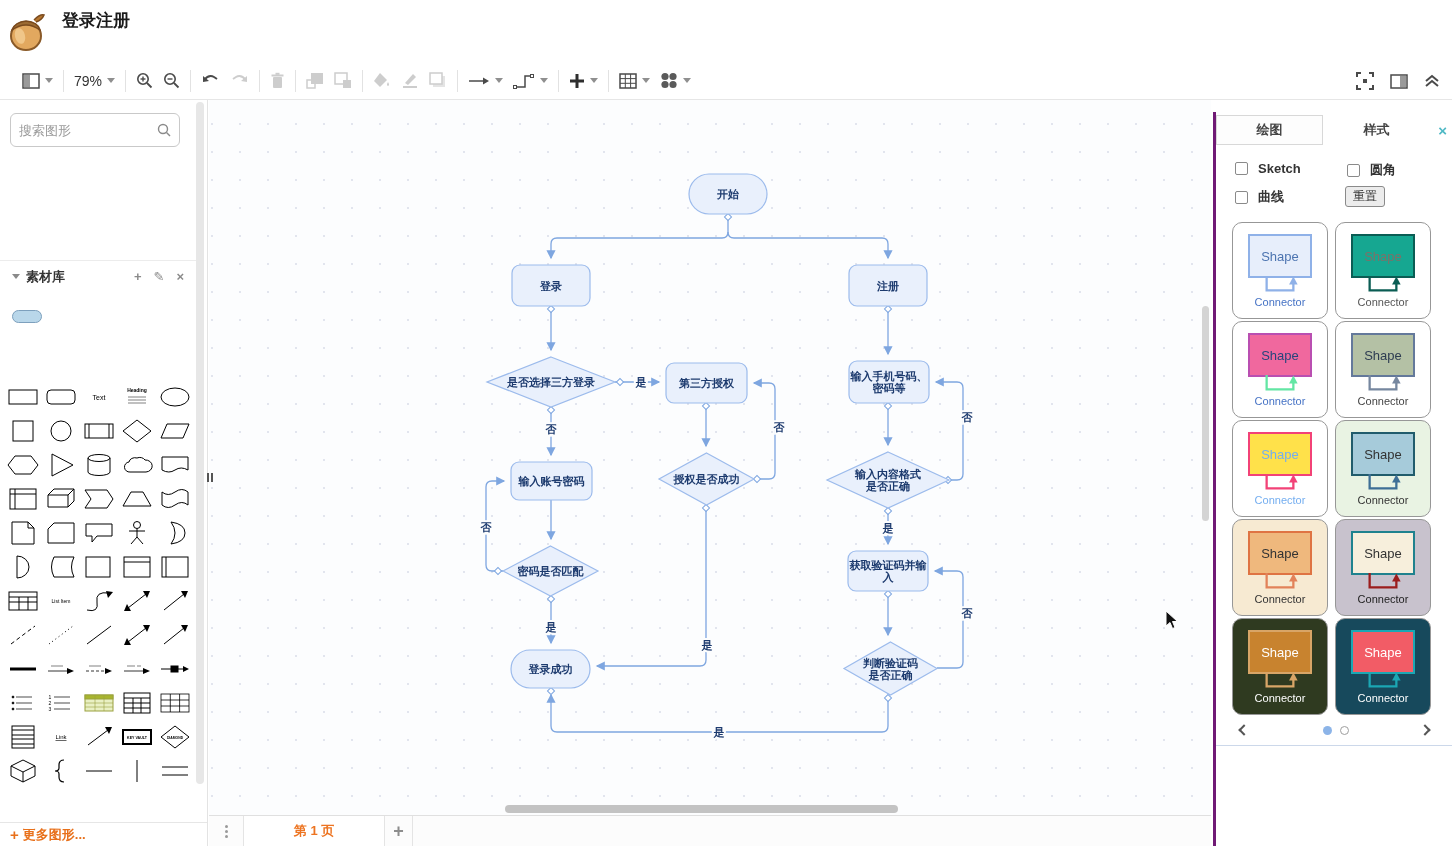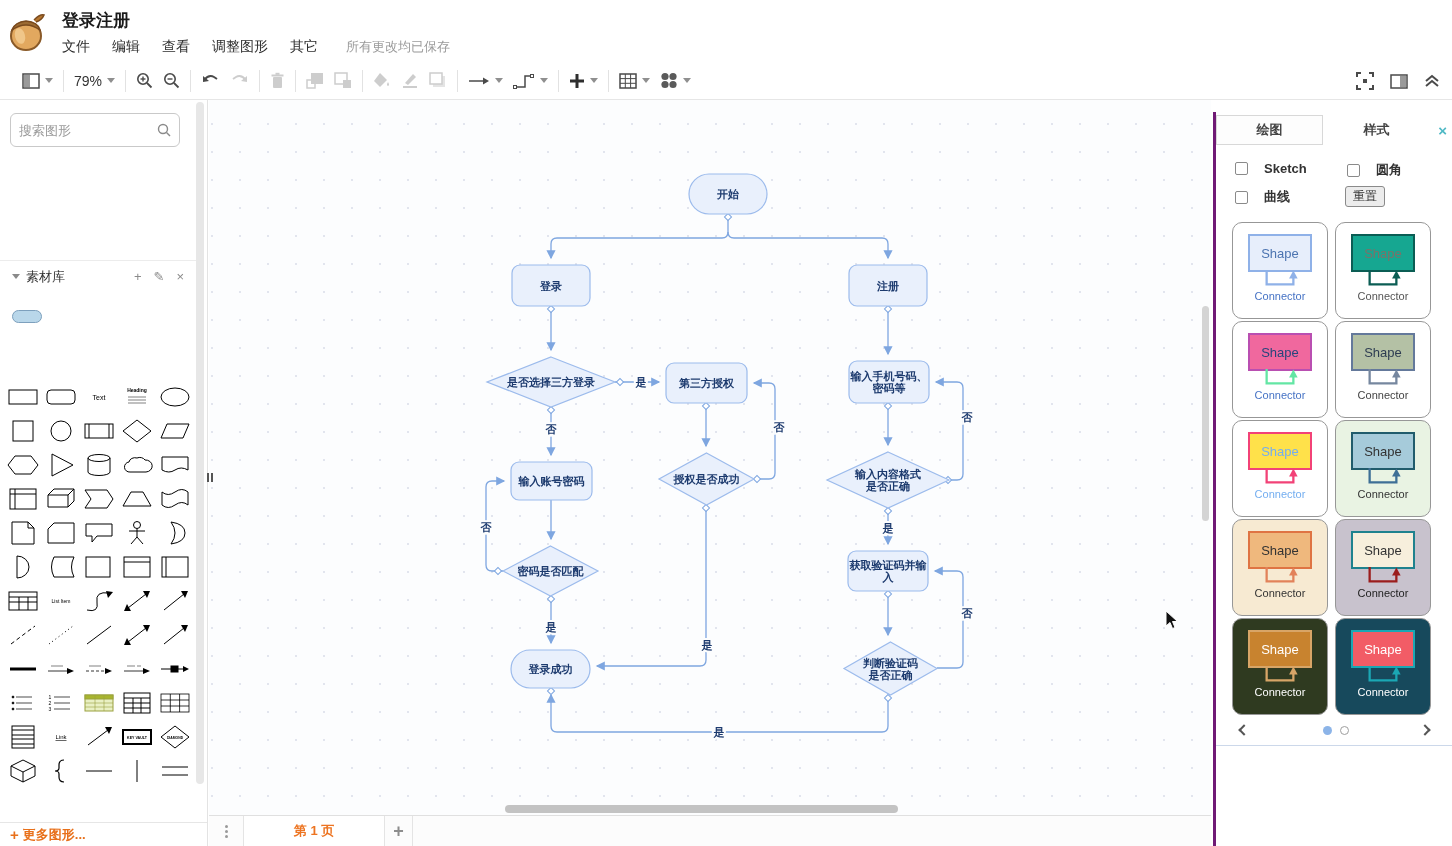--- a/index.html
+++ b/index.html
@@ -23,21 +23,21 @@
   .tb-btn svg{display:block}
   .caret{width:0;height:0;border-left:4px solid transparent;border-right:4px solid transparent;border-top:5px solid #8f8f8f;margin-left:2px}
   #zoom-label{font-size:14px;color:#333}
   #tb-right{position:absolute;right:12px;top:62px;height:38px;display:flex;align-items:center;gap:16px;color:#4a4a4a}
 
   
   #sidebar{left:0;top:100px;width:208px;height:746px;background:#fff;border-right:1px solid #e3e3e3;overflow:hidden}
   #search-box{position:absolute;left:10px;top:13px;width:170px;height:30px;border:1px solid #c9c9c9;border-radius:6px;display:flex;align-items:center;padding:16px 8px;background:#fff}
   #search-box input{border:none;outline:none;flex:1;font-size:13px;color:#333;background:transparent;min-width:0}
   #search-box input::placeholder{color:#999}
-  .sec-head{position:absolute;left:0;width:196px;height:32px;border-top:1px solid #ececec;display:flex;align-items:center;padding-left:12px;font-size:13px;font-weight:normal;color:#333}
+  .sec-head{position:absolute;left:0;width:196px;height:32px;border-top:1px solid #ececec;display:flex;align-items:center;padding-left:12px;font-size:13px;font-weight:bold;color:#333}
   .chev{width:0;height:0;display:inline-block;margin-right:6px}
   .chev.down{border-left:4px solid transparent;border-right:4px solid transparent;border-top:5px solid #8a8a8a}
   .chev.right{border-top:4px solid transparent;border-bottom:4px solid transparent;border-left:5px solid #8a8a8a}
   .lib-actions{margin-left:auto;display:flex;gap:12px;padding-right:12px;color:#8a8a8a;font-size:13px}
   #lib-swatch{position:absolute;left:12px;top:210px;width:30px;height:13px;border-radius:7px;background:#b9d7ea;border:1px solid #7da0bd}
   #palette{position:absolute;left:4px;top:185px;width:190px;display:flex;flex-wrap:wrap}
   .p-cell{width:38px;height:34px;display:flex;align-items:center;justify-content:center}
   .p-cell svg{stroke:#000;fill:none;stroke-width:1}
   .tt{text-anchor:middle;fill:#000;stroke:none;font-family:inherit}
   #sb-scroll{position:absolute;left:196px;top:2px;width:8px;height:682px;background:#e7e7e7;border-radius:4px}
@@ -63,26 +63,26 @@
   #page-menu i{width:3px;height:3px;border-radius:50%;background:#9a9a9a}
   #page-tab{width:142px;border-left:1px solid #e4e4e4;border-right:1px solid #e4e4e4;display:flex;align-items:center;justify-content:center;color:#ed7421;font-weight:bold;font-size:13px;background:#fff}
   #page-add{width:28px;border-right:1px solid #e4e4e4;display:flex;align-items:center;justify-content:center;color:#8d8d8d;font-size:18px;font-weight:bold}
 
   
   #panel{left:1213px;top:112px;width:239px;height:746px;background:#fff;border-left:3px solid #701a75}
   #panel-tabs{position:absolute;left:0;top:3px;width:239px;height:30px;display:flex;font-size:13px;font-weight:bold;color:#444}
   .ptab{width:107px;display:flex;align-items:center;justify-content:center}
   .ptab.boxed{border:1px solid #d8d8d8;background:#fdfdfd}
   #panel-close{margin-left:auto;margin-right:8px;align-self:center;color:#4fb9c5;font-size:15px;font-weight:bold}
-  .chk-row{position:absolute;display:flex;align-items:center;gap:16px;font-size:13px;font-weight:bold;color:#333}
+  .chk-row{position:absolute;display:flex;align-items:center;gap:10px;font-size:13px;font-weight:bold;color:#333}
   .chk{width:13px;height:13px;border:1px solid #8a8a8a;border-radius:2px;background:#fff}
   #reset-btn{position:absolute;left:129px;top:74px;width:40px;height:21px;background:#ececec;border:1px solid #8a8a8a;border-radius:3px;font-size:12px;color:#333;display:flex;align-items:center;justify-content:center}
   #cards{position:absolute;left:16px;top:110px;width:206px;display:flex;flex-wrap:wrap;column-gap:7px;row-gap:2px}
   .card{width:96px;height:97px;border:1px solid #979797;border-radius:10px;background:#fff;display:flex;flex-direction:column;align-items:center;overflow:hidden}
-  .c-shape{margin-top:11px;width:64px;height:38px;border:2px solid;display:flex;align-items:center;justify-content:center;font-size:13px}
+  .c-shape{margin-top:11px;width:64px;height:44px;border:2px solid;display:flex;align-items:center;justify-content:center;font-size:13px}
   .c-conn{width:48px;height:21px;margin-top:-2px}
   .c-label{font-size:11px;margin-top:-1px}
   #pager{position:absolute;left:0;top:606px;width:239px;height:24px;display:flex;align-items:center}
   .pg-chev{width:8px;height:8px;border-left:2px solid #555;border-bottom:2px solid #555}
   #pg-prev{position:absolute;left:24px;transform:rotate(45deg)}
   #pg-next{position:absolute;right:26px;transform:rotate(225deg)}
   #pg-dots{position:absolute;left:0;width:239px;display:flex;justify-content:center;gap:8px}
   .dot{width:9px;height:9px;border-radius:50%}
   .dot.on{background:#8cb4e8}
   .dot.off{border:1px solid #9e9e9e;background:#fff}
@@ -92,28 +92,20 @@
 <body>
 
 <div class="abs" id="titlebar">
   <svg class="abs" style="left:6px;top:8px" width="44" height="46" viewBox="0 0 44 46">
     <ellipse cx="20" cy="28" rx="15" ry="14" fill="#e2a85f" stroke="#8a5a28" stroke-width="2"></ellipse>
     <path d="M6,22 Q20,12 34,22 Q32,14 20,13 Q9,14 6,22 Z" fill="#9c6b33" stroke="#7a4a1e" stroke-width="1.5"></path>
     <path d="M28,12 q6,-6 10,-5 q-2,5 -8,7" fill="#b5762f" stroke="#7a4a1e" stroke-width="1.5"></path>
     <ellipse cx="14" cy="28" rx="5" ry="8" fill="#f0c689" transform="rotate(-15 14 28)"></ellipse>
   </svg>
   <div class="abs" id="app-title">登录注册</div>
-  <div class="abs" id="menubar">
-    <span class="menu-item">文件</span>
-    <span class="menu-item">编辑</span>
-    <span class="menu-item">查看</span>
-    <span class="menu-item">调整图形</span>
-    <span class="menu-item">其它</span>
-    <span id="save-status">所有更改均已保存</span>
-  </div>
 </div>
 
 <div class="abs" id="toolbar">
   <div class="tb-group">
     <span class="tb-btn">
       <svg width="18" height="16" viewBox="0 0 18 16">
           <rect x="1" y="1" width="16" height="14" fill="none" stroke="currentColor" stroke-width="1.5"></rect>
           <rect x="2" y="2" width="6" height="12" fill="#9a9a9a"></rect>
         </svg>
       <span class="caret"></span>

